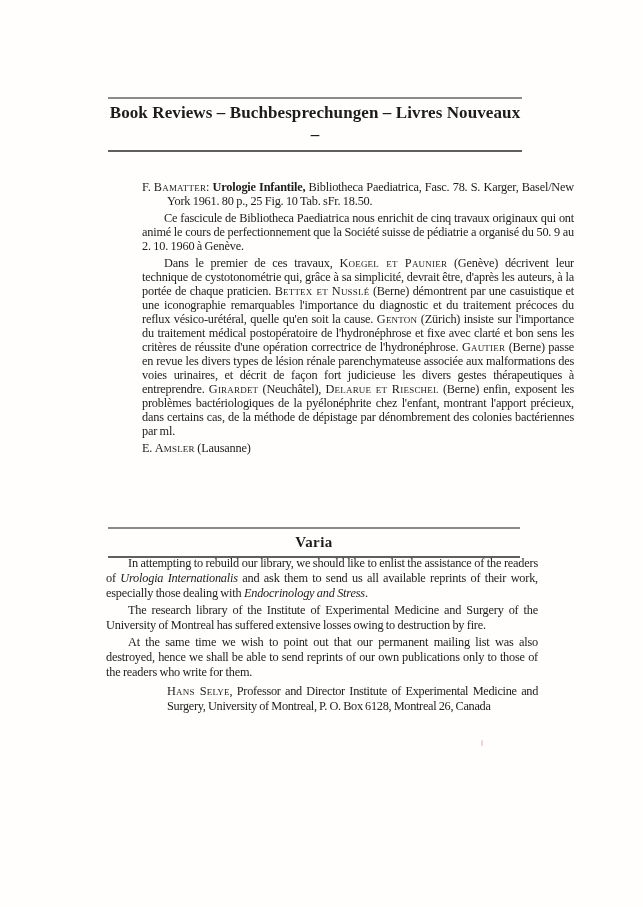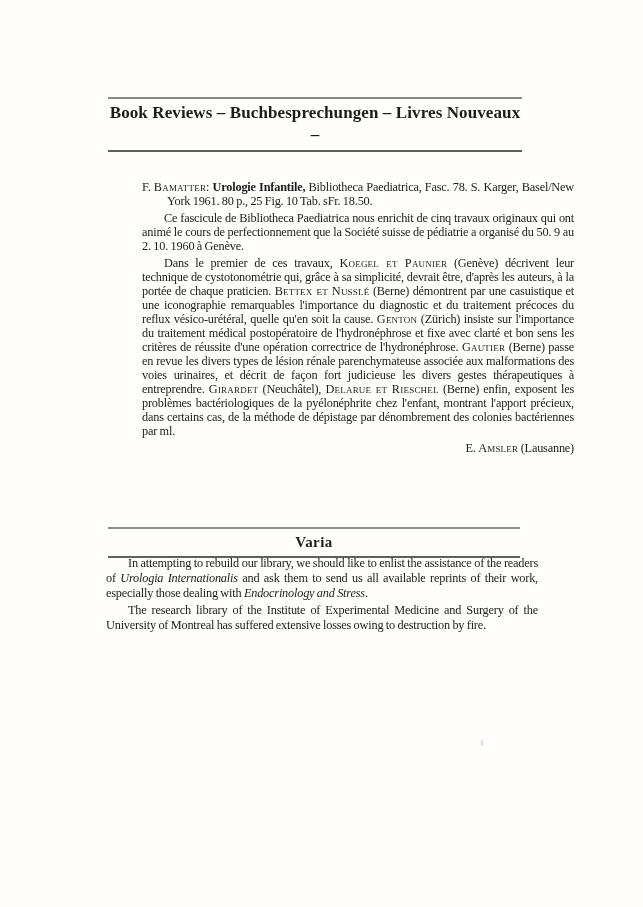--- a/index.html
+++ b/index.html
@@ -53,21 +53,21 @@
     top: 180px;
     width: 432px;
     margin-left: 36px;
   }
   .review-heading {
     padding-left: 25px;
     text-indent: -25px;
   }
   .body-para { text-indent: 22px; }
   .review-signature {
-    text-align: right;
+    text-align: left;
     text-indent: 0;
     margin-top: 3px !important;
   }
 
   .seg-sc { font-variant: small-caps; letter-spacing: 0.2px; }
   .seg-b  { font-weight: bold; }
   .seg-i  { font-style: italic; }
 
   
   .varia-head {
@@ -141,18 +141,20 @@
 
   <div class="varia-head">
     <div class="rule light"></div>
     <div class="varia-title">Varia</div>
     <div class="rule"></div>
   </div>
 
   <div class="varia-body bodytext">
     <p class="body-para"><span>In attempting to rebuild our library, we should like to enlist the assistance of the readers of </span><span class="seg-i">Urologia Internationalis</span><span> and ask them to send us all available reprints of their work, especially those dealing with </span><span class="seg-i">Endocrinology and Stress</span><span>.</span></p>
     <p class="body-para"><span>The research library of the Institute of Experimental Medicine and Surgery of the University of Montreal has suffered extensive losses owing to destruction by fire.</span></p>
+    <p class="body-para"><span>At the same time we wish to point out that our permanent mailing list was also destroyed, hence we shall be able to send reprints of our own publications only to those of the readers who write for them.</span></p>
   </div>
 
+  <div class="sig-block"><span class="seg-sc">Hans Selye</span><span>, Professor and Director Institute of Experimental Medicine and Surgery, University of Montreal, P. O. Box 6128, Montreal 26, Canada</span></div>
 
   <div class="scan-artifact"></div>
 
 </div>
 
 </body></html>

